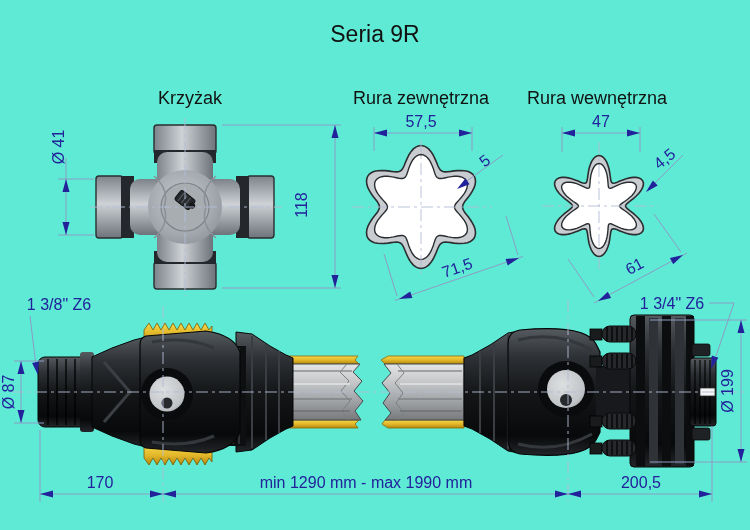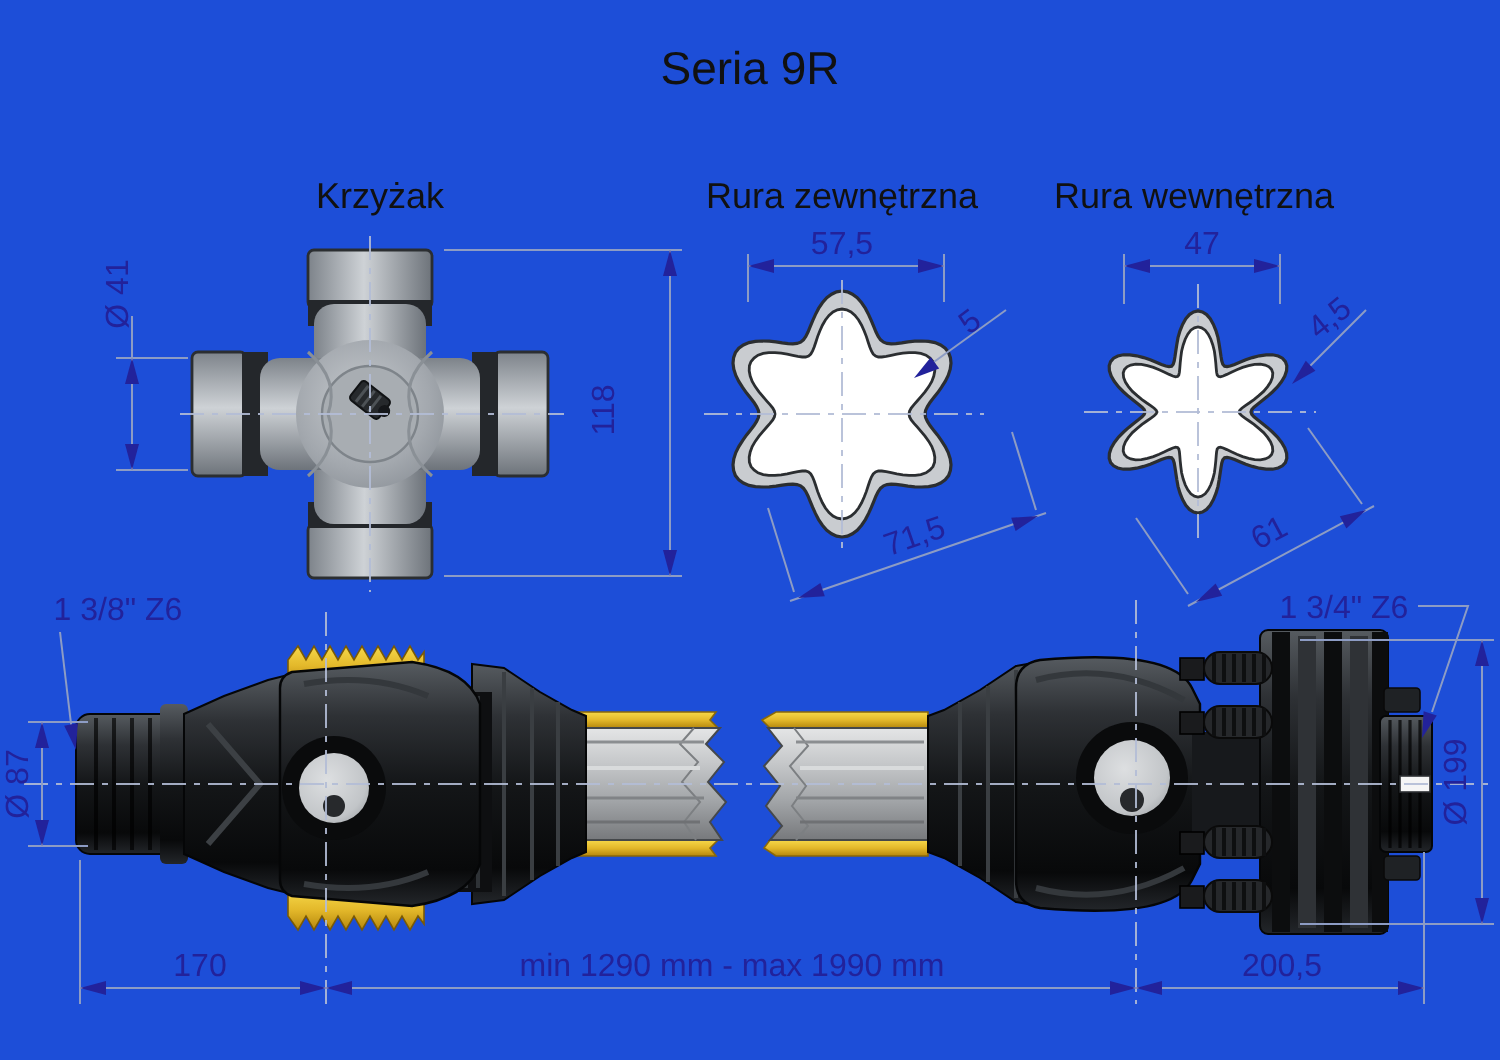--- a/index.html
+++ b/index.html
@@ -1,16 +1,16 @@
 <!DOCTYPE html>
 <html><head>
 <meta charset="utf-8">
 <style>
   html,body{margin:0;padding:0;background:#ffffff;}
-  .stage{width:750px;height:530px;position:relative;background:#1d4ed8;overflow:hidden;}
+  .stage{width:750px;height:530px;position:relative;background:#5eead4;overflow:hidden;}
   svg{display:block;font-family:"Liberation Sans", sans-serif;}
   text{font-family:"Liberation Sans", sans-serif;}
   .t-title{font-size:23px;fill:#111111;}
   .t-label{font-size:18px;fill:#111111;}
   .t-dim{font-size:16px;fill:#22229b;}
   .dimline{stroke:#8d9cc4;stroke-width:1;fill:none;}
   .centerline{stroke:#b3bdd6;stroke-width:1;fill:none;stroke-dasharray:12 4 3 4;opacity:.9;}
   .arrow{fill:#22229b;stroke:none;}
   .outline{stroke:#2b2e31;stroke-width:1.4;}
 </style>

